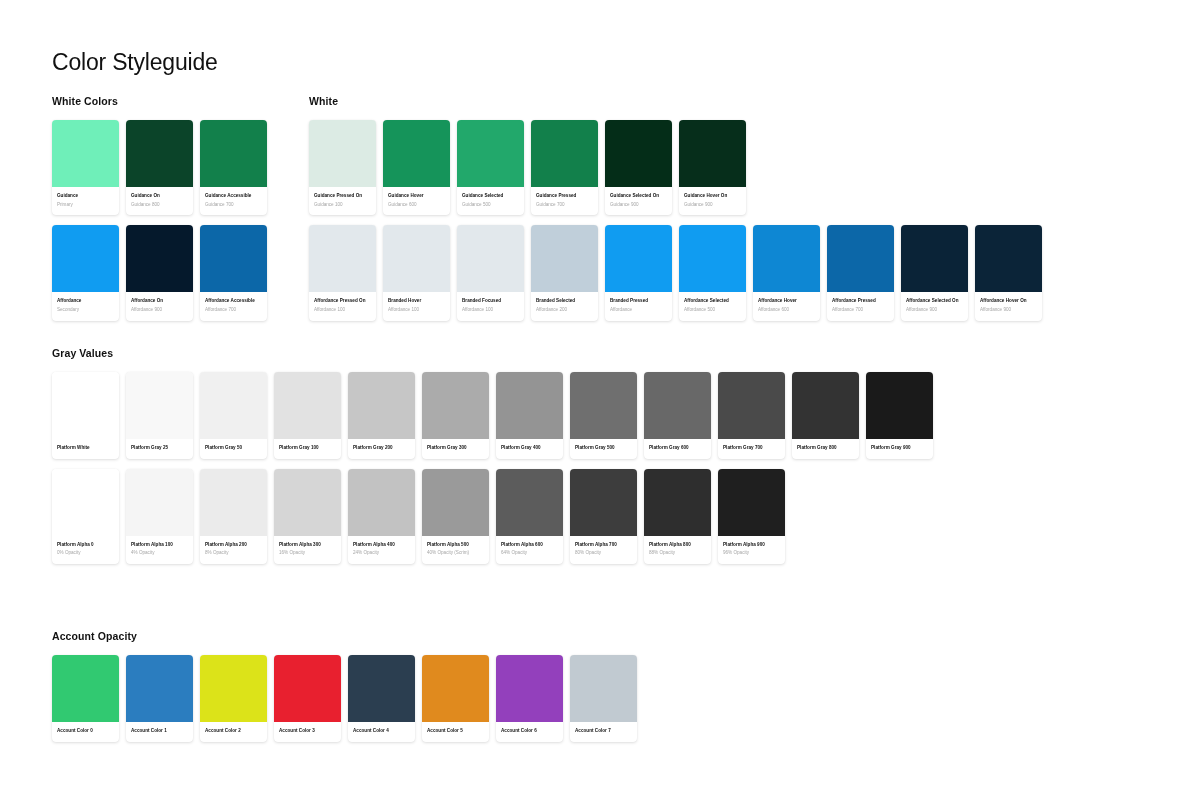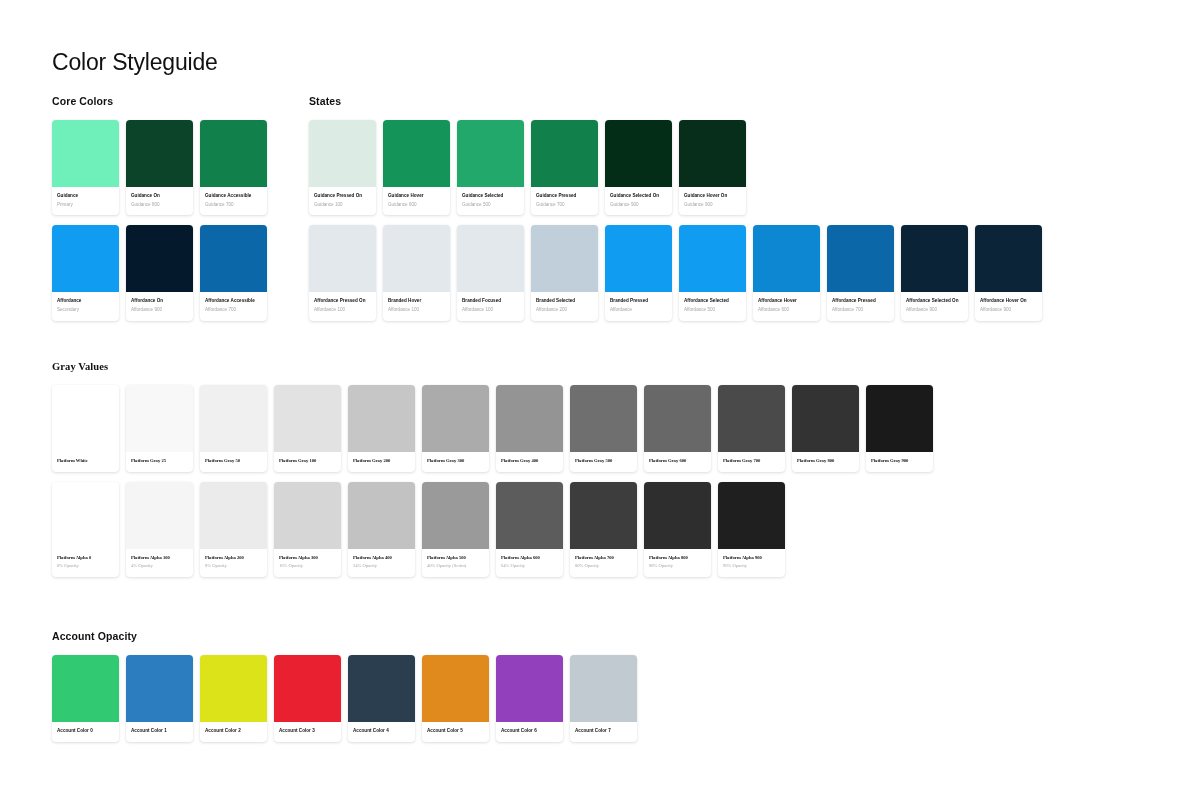--- a/index.html
+++ b/index.html
@@ -90,37 +90,37 @@
     font-weight: normal;
     color: #a6a6a6;
     line-height: 1.45;
     margin-top: 2px;
     white-space: nowrap;
   }
 
   
   #core-colors   { top: 95px; left: 52px; }
   #states        { top: 95px; left: 309px; }
-  #gray-values   { top: 361px; left: 52px; font-family: Liberation Serif, serif; }
+  #gray-values   { top: 347px; left: 52px; }
   #account-colors{ top: 630px; left: 52px; }
 
   .row-gap { margin-top: 10px; }
 
   
   .swatch.single .swatch-meta { min-height: 18px; }
 </style>
 </head>
 <body>
 
 <div class="page">
 
   <h1 class="page-title">Color Styleguide</h1>
 
   <section class="section" id="core-colors">
-    <h2 class="section-title">Core Colors</h2>
+    <h2 class="section-title">White Colors</h2>
     <div class="swatch-row">
         <div class="swatch">
           <div class="swatch-chip" style="background: rgb(111, 239, 185);"></div>
           <div class="swatch-meta">
             <div class="swatch-name">Guidance</div>
             <div class="swatch-sub">Primary</div>
           </div>
         </div>
         <div class="swatch">
           <div class="swatch-chip" style="background: rgb(11, 68, 41);"></div>
@@ -156,21 +156,21 @@
           <div class="swatch-chip" style="background: rgb(12, 103, 168);"></div>
           <div class="swatch-meta">
             <div class="swatch-name">Affordance Accessible</div>
             <div class="swatch-sub">Affordance 700</div>
           </div>
         </div>
       </div>
   </section>
 
   <section class="section" id="states">
-    <h2 class="section-title">States</h2>
+    <h2 class="section-title">White</h2>
     <div class="swatch-row">
         <div class="swatch">
           <div class="swatch-chip" style="background: rgb(220, 235, 228);"></div>
           <div class="swatch-meta">
             <div class="swatch-name">Guidance Pressed On</div>
             <div class="swatch-sub">Guidance 100</div>
           </div>
         </div>
         <div class="swatch">
           <div class="swatch-chip" style="background: rgb(21, 148, 90);"></div>

